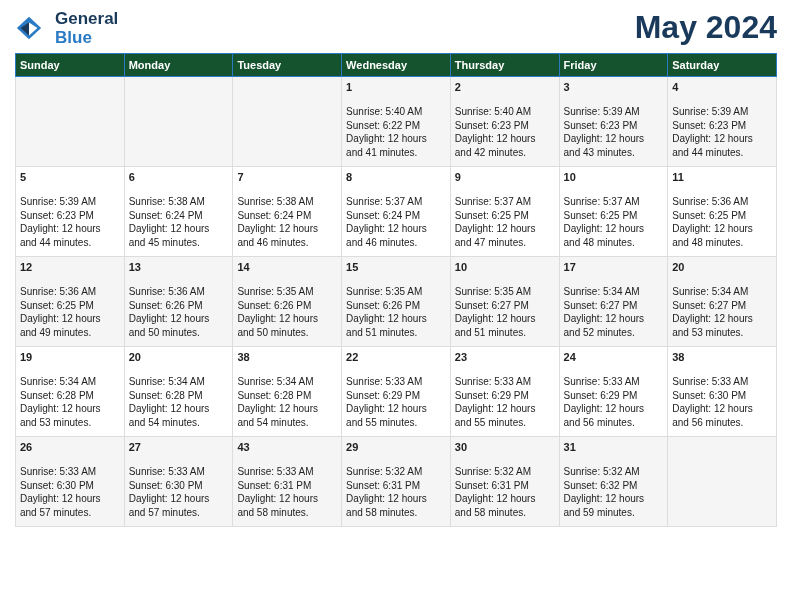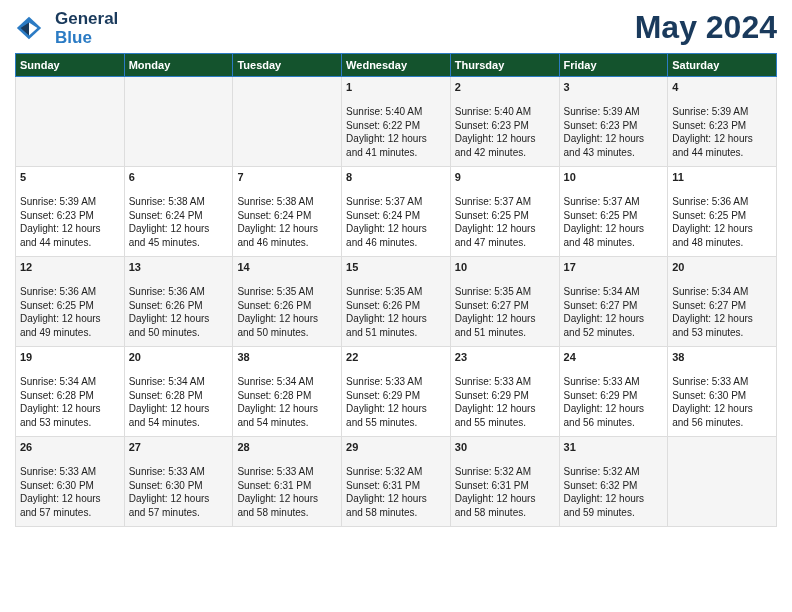--- a/index.html
+++ b/index.html
@@ -326,21 +326,21 @@
 and 57 minutes.</div>
           </td>
           <td>
             <span class="day-num">27</span>
             <div class="cell-info" style="white-space: pre-line;">Sunrise: 5:33 AM
 Sunset: 6:30 PM
 Daylight: 12 hours
 and 57 minutes.</div>
           </td>
           <td>
-            <span class="day-num">28</span>
+            <span class="day-num">43</span>
             <div class="cell-info" style="white-space: pre-line;">Sunrise: 5:33 AM
 Sunset: 6:31 PM
 Daylight: 12 hours
 and 58 minutes.</div>
           </td>
           <td>
             <span class="day-num">29</span>
             <div class="cell-info" style="white-space: pre-line;">Sunrise: 5:32 AM
 Sunset: 6:31 PM
 Daylight: 12 hours

